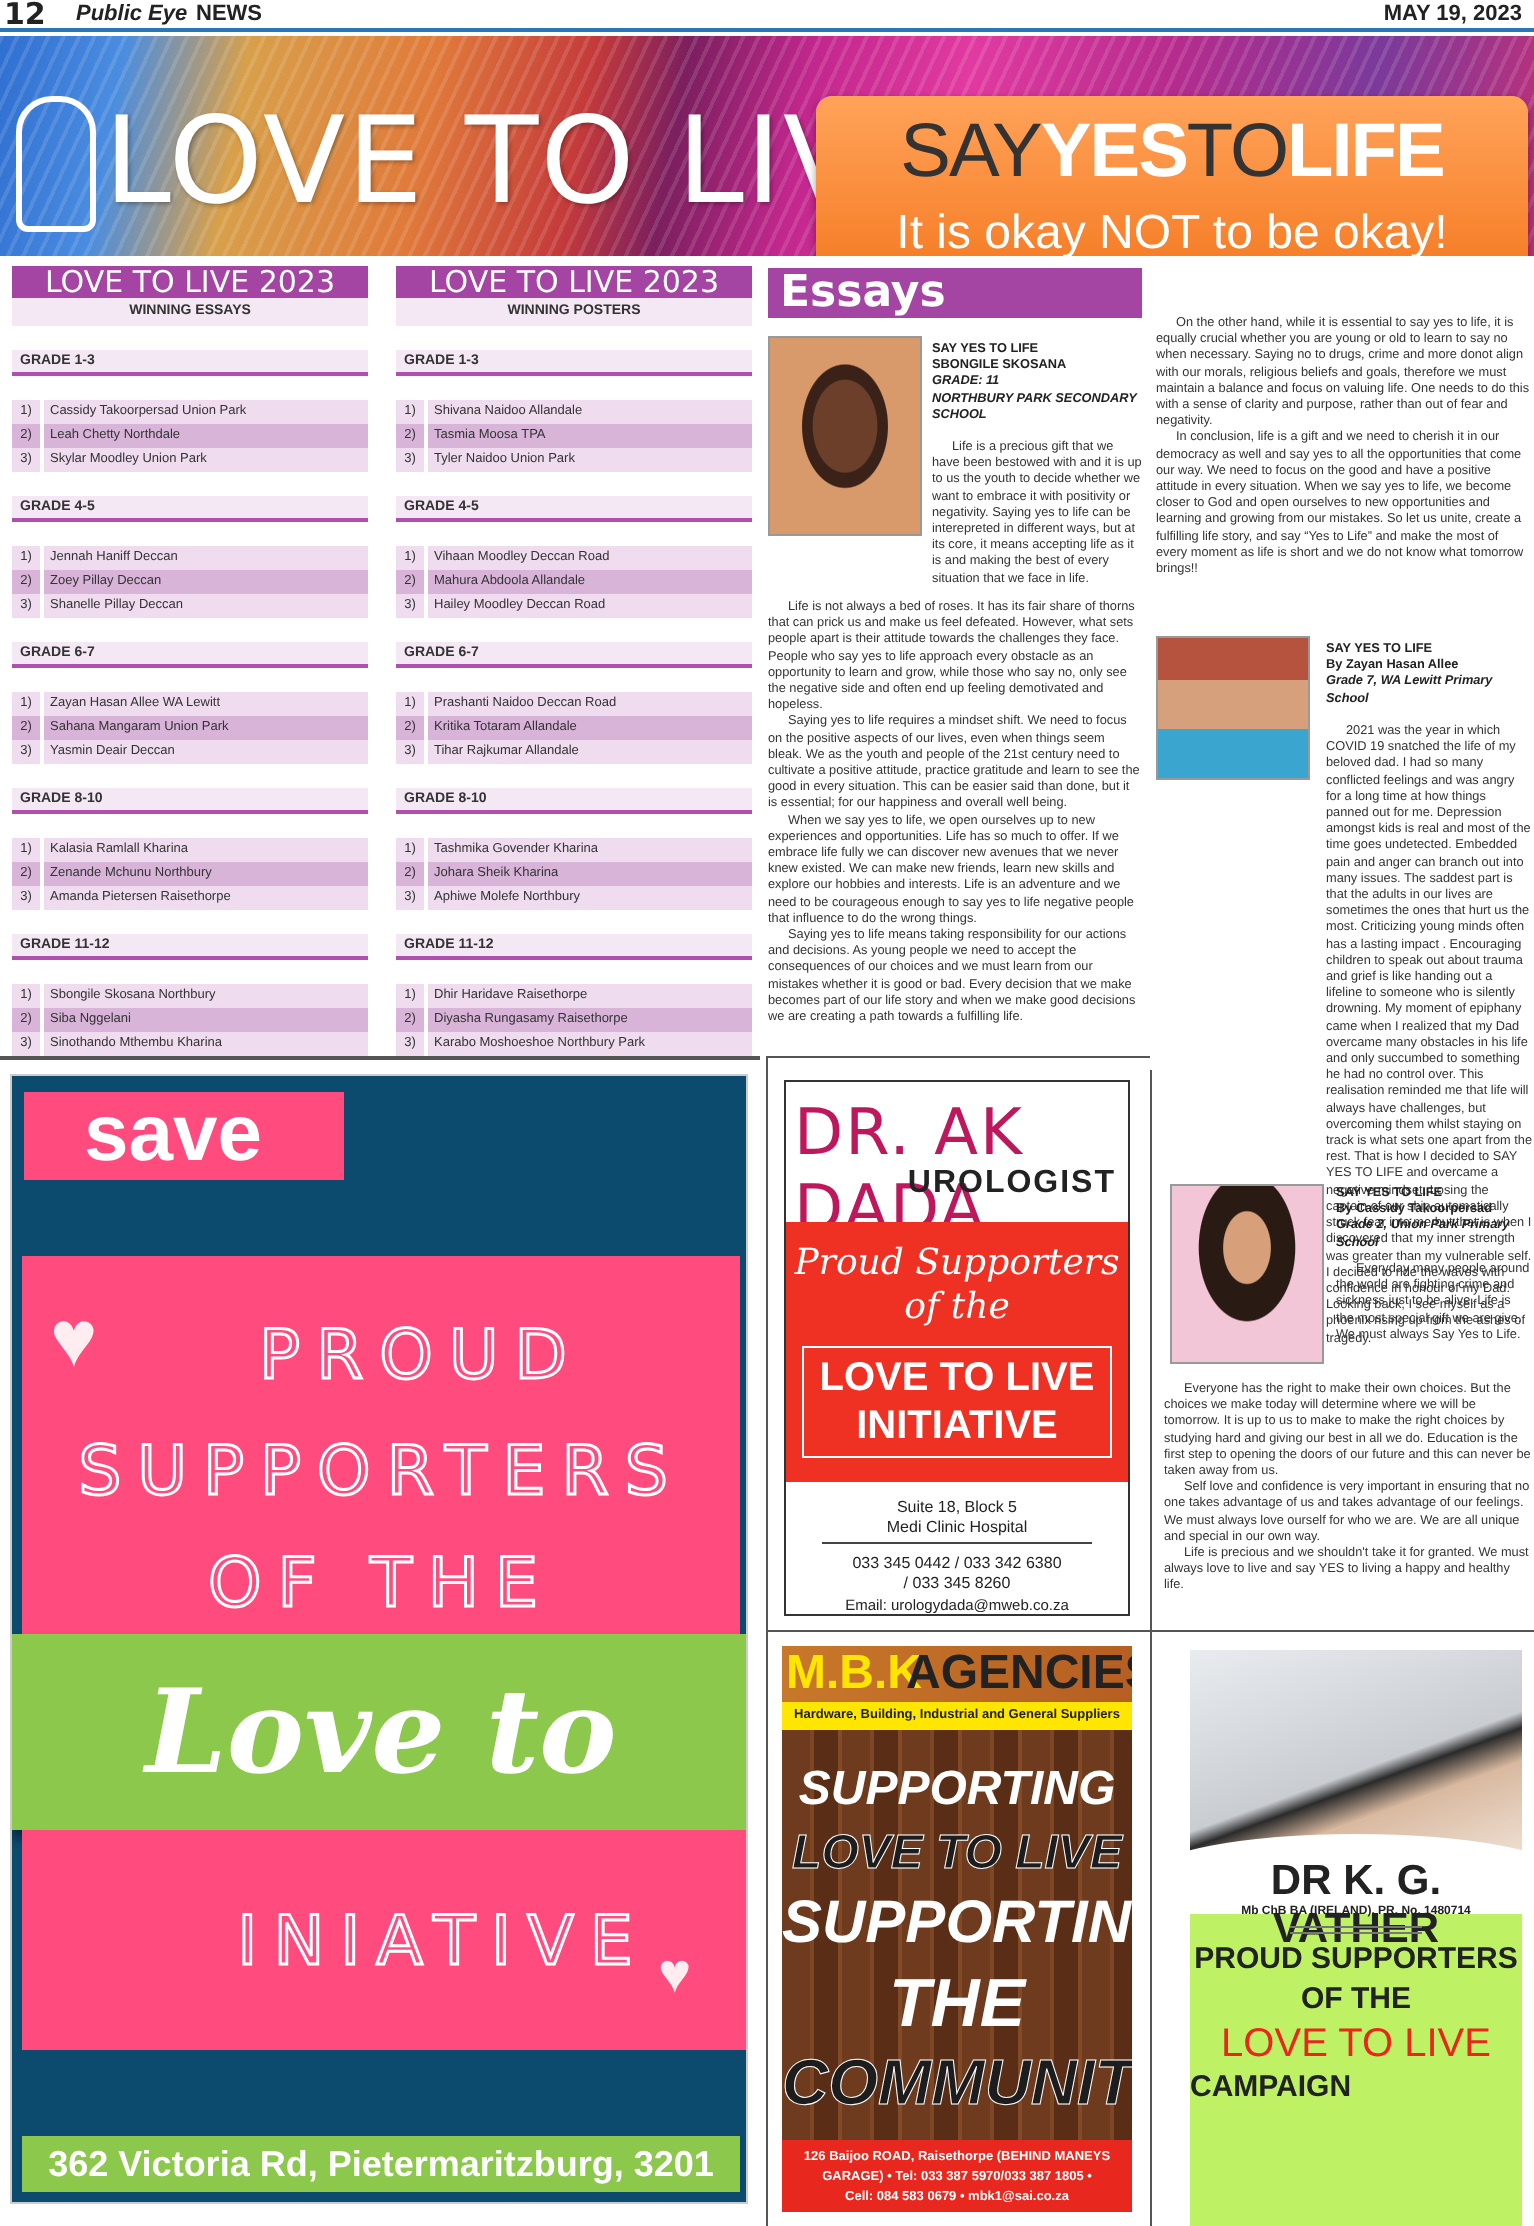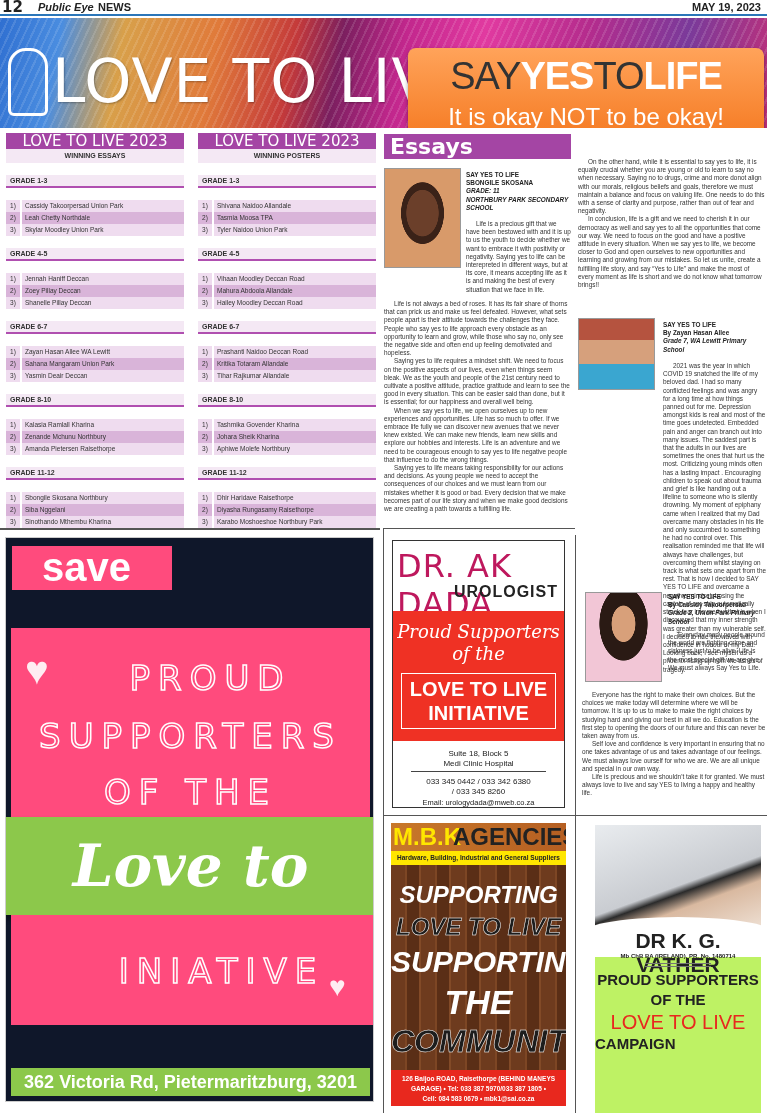--- a/index.html
+++ b/index.html
@@ -32,21 +32,21 @@
 .vr{position:absolute;width:1px;background:#555}
 
 .ess-head{position:absolute;left:384px;top:134px;width:187px;height:25px;background:#a445a4;color:#fff;font-weight:bold;font-size:22px;line-height:25px;padding-left:6px;font-family:"DejaVu Sans",sans-serif}
 .photo{position:absolute;border:1px solid #999}
 .txt{position:absolute;font-size:6.4px;line-height:8.2px;color:#333;text-align:left}
 .txt p{text-indent:10px}
 .byline{position:absolute;font-size:6.4px;line-height:8.2px;color:#222;font-weight:bold}
 .byline i{font-style:italic}
 
 .ad{position:absolute;overflow:hidden}
-.hyper{left:5px;top:537px;width:369px;height:565px;border:1px solid #ccc;background:#0f172a}
+.hyper{left:5px;top:537px;width:369px;height:565px;border:1px solid #ccc;background:#0c4a6e}
 .hyper .logo{position:absolute;left:6px;top:8px;width:160px;height:44px;background:#ff4b7d}
 .hyper .logo span{position:absolute;left:30px;top:0;font-size:40px;font-weight:bold;color:#fff;line-height:42px}
 .hyper .hyp{position:absolute;left:168px;top:-4px;font-size:64px;font-style:italic;font-weight:bold;color:#8cc84b;line-height:64px}
 .hyper .pink1{position:absolute;left:5px;top:90px;width:359px;height:260px;background:#ff4b7d}
 .outline{color:#ff4b7d;-webkit-text-stroke:1.5px #fff;font-family:"DejaVu Sans",sans-serif;letter-spacing:8px;text-align:center;position:absolute;left:0;width:100%;font-size:34px}
 .hyper .green1{position:absolute;left:0;top:279px;width:369px;height:98px;background:#8cc84b;box-shadow:0 4px 5px rgba(0,0,0,.45)}
 .hyper .green1 span{display:block;text-align:center;font-family:"DejaVu Serif",serif;font-style:italic;font-weight:bold;color:#fff;font-size:58px;line-height:98px}
 .hyper .pink2{position:absolute;left:5px;top:377px;width:421px;height:110px;background:#ff4b7d}
 .hyper .addr{position:absolute;left:5px;top:530px;width:359px;height:28px;background:#8cc84b;color:#fff;font-weight:bold;font-size:18px;line-height:28px;text-align:center}
 .heart{position:absolute;color:#fff;opacity:.9;font-size:40px}

